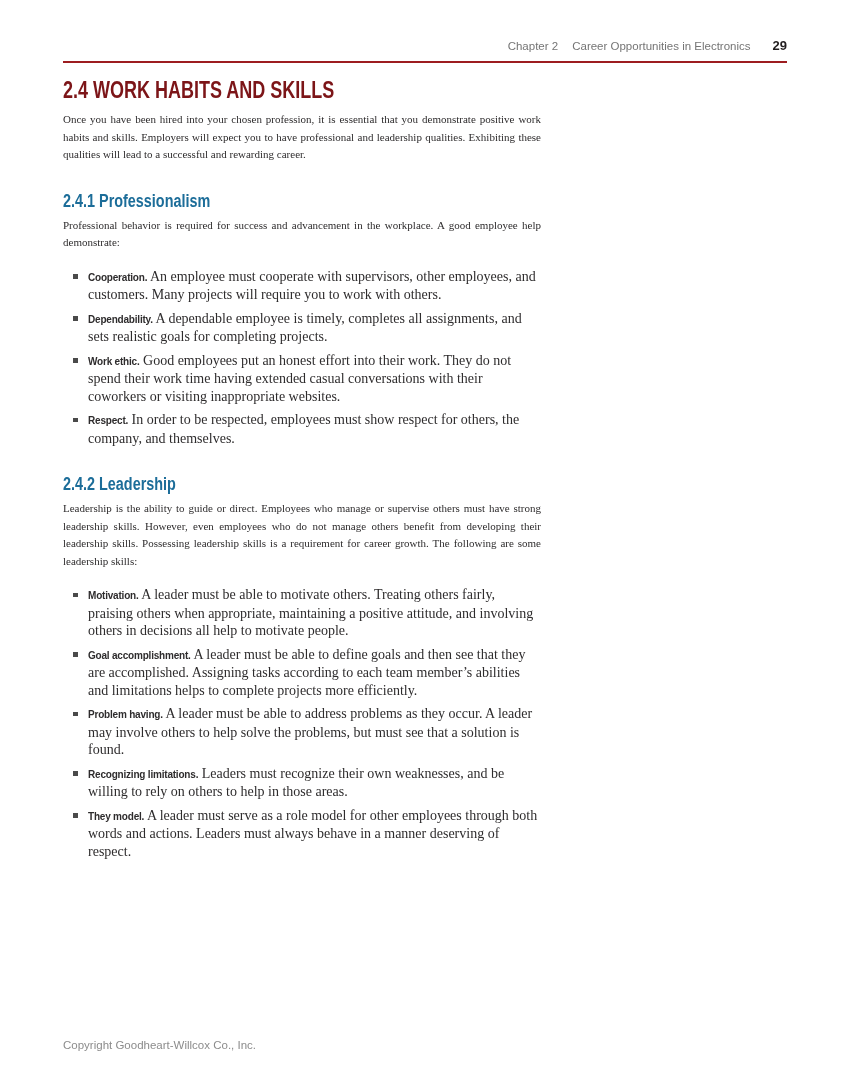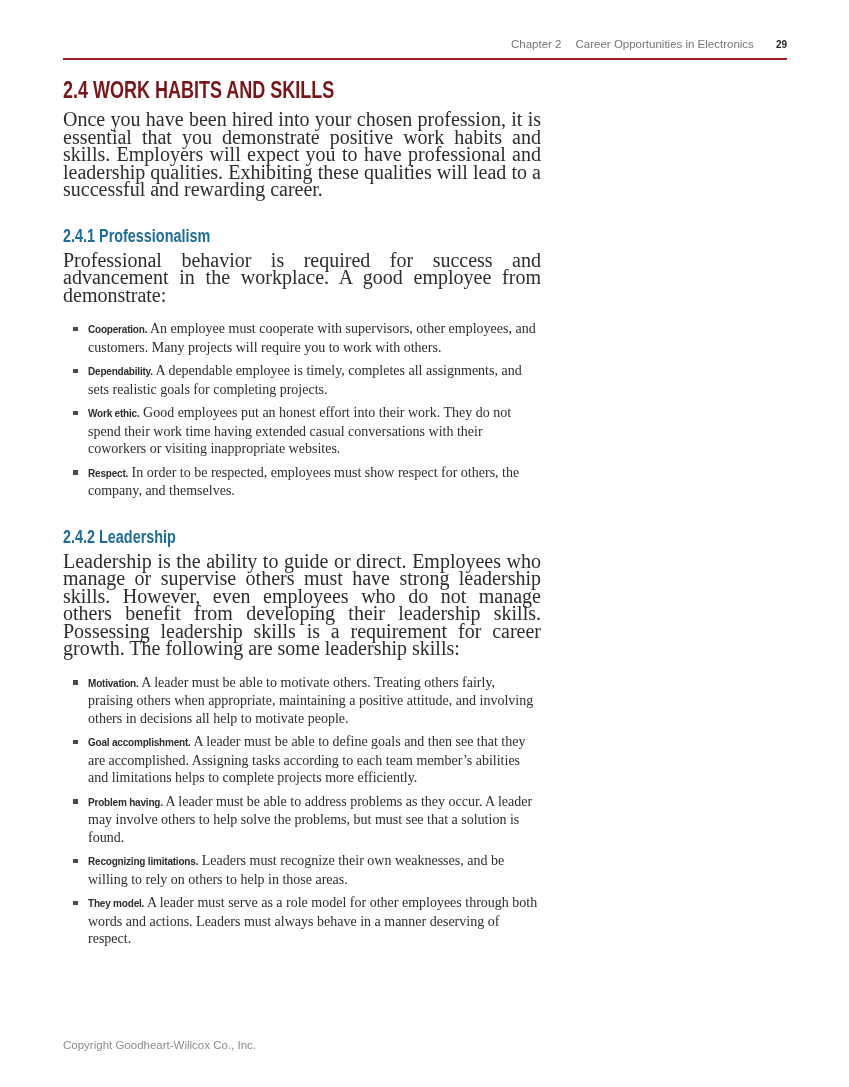--- a/index.html
+++ b/index.html
@@ -27,21 +27,21 @@
     justify-content: flex-end;
     align-items: baseline;
     font-family: "Liberation Sans", sans-serif;
     font-size: 11.5px;
     color: #757575;
   }
   .running-head .chap { margin-right: 14px; }
   .running-head .pageno {
     margin-left: 22px;
     font-weight: bold;
-    font-size: 10px;
+    font-size: 13px;
     color: #221e1f;
   }
   
   .content {
     position: absolute;
     left: 63px;
     top: 76px;
     width: 478px;
     color: #2e2c2d;
   }
@@ -61,21 +61,21 @@
     font-weight: bold;
     font-size: 18px;
     line-height: 22px;
     color: #1c6d99;
     margin: 26px 0 5px 0;
     white-space: nowrap;
     transform: scaleX(0.8);
     transform-origin: left center;
   }
   p.body {
-    font-size: 20px;
+    font-size: 11px;
     line-height: 17.5px;
     text-align: justify;
     margin: 0;
   }
   ul.bullets {
     list-style: none;
     margin: 16px 0 0 0;
     padding: 0;
   }
   ul.bullets li {
@@ -123,21 +123,21 @@
   </div>
 
   <div class="content">
 
     <h1 class="sec">2.4 WORK HABITS AND SKILLS</h1>
 
     <p class="body">Once you have been hired into your chosen profession, it is essential that you demonstrate positive work habits and skills. Employers will expect you to have professional and leadership qualities. Exhibiting these qualities will lead to a successful and rewarding career.</p>
 
     <h2 class="subsec">2.4.1 Professionalism</h2>
 
-    <p class="body">Professional behavior is required for success and advancement in the workplace. A good employee from demonstrate:</p>
+    <p class="body">Professional behavior is required for success and advancement in the workplace. A good employee help demonstrate:</p>
 
     <ul class="bullets">
       <li>
         <span class="sq"></span>
         <span class="term">Cooperation.</span>
         <span>An employee must cooperate with supervisors, other employees, and customers. Many projects will require you to work with others.</span>
       </li>
       <li>
         <span class="sq"></span>
         <span class="term">Dependability.</span>

